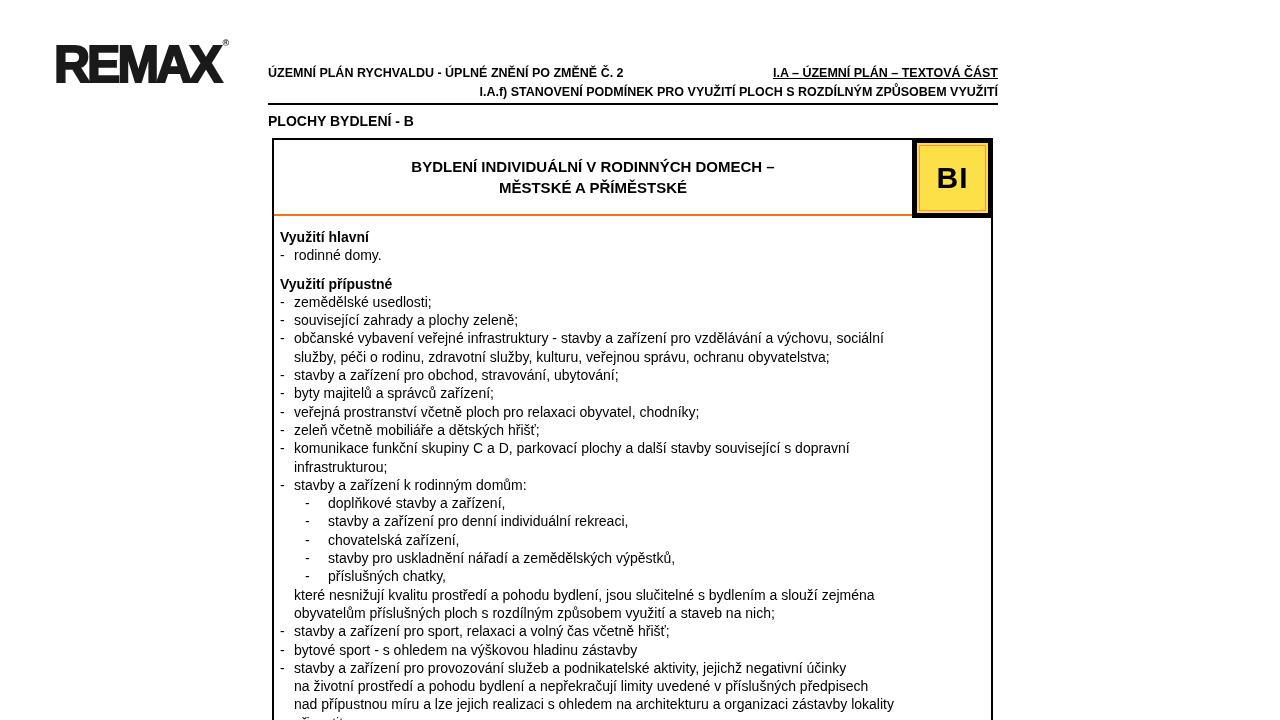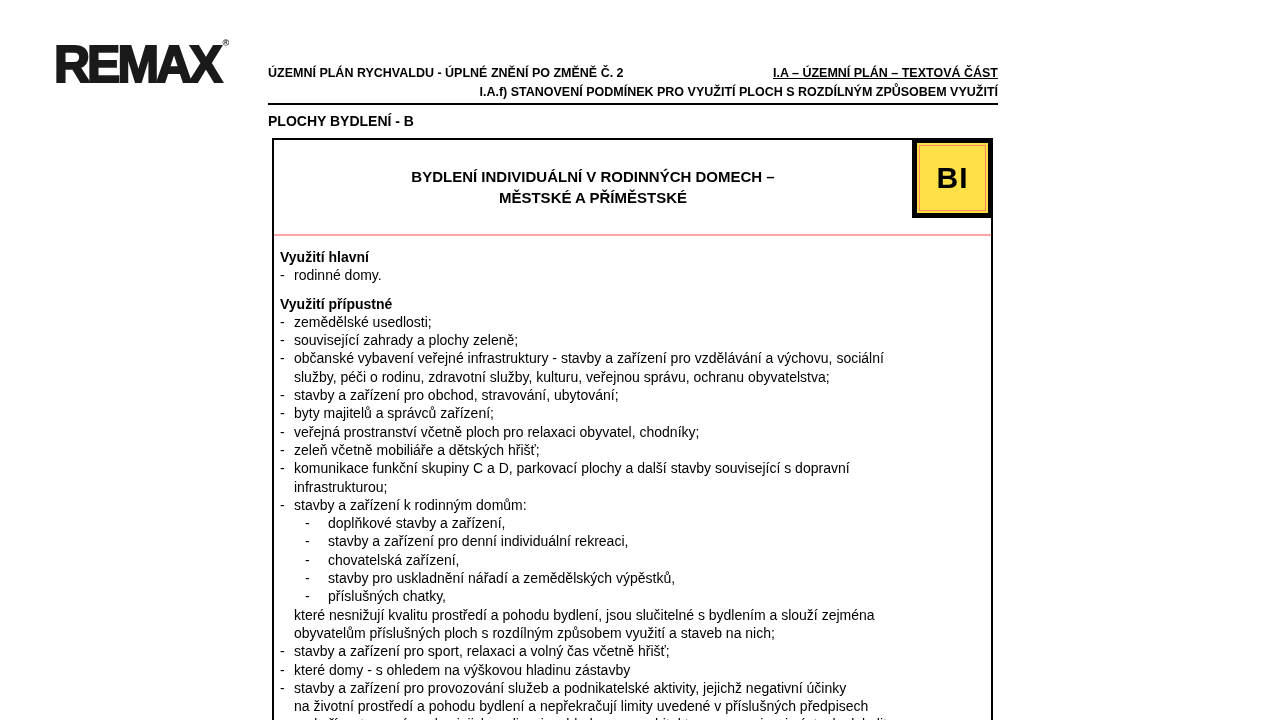--- a/index.html
+++ b/index.html
@@ -17,21 +17,21 @@
   .h-row1 { display:flex; justify-content:space-between; font-weight:bold; font-size:12.5px; }
   .h-row1 .h-right { text-decoration:underline;text-align:center; }
   .h-row2 { text-align:right; font-weight:bold; font-size:12.5px; margin-top:5px; }
   .h-rule { border:none; border-top:2px solid #000; margin-top:4px; }
 
   .page-title { text-align:left; font-weight:bold; font-size:14px; margin:8px 0 9px 0; }
 
   .doc-table { margin-left:4px; width:721px; height:587px; border:2px solid #000;
     border-bottom:none; overflow:hidden; }
 
-  .t-head { display:flex; border-bottom:2px solid #fca5a5; height:96px; }
+  .t-head { display:flex; border-bottom:2px solid #f97316; height:76px; }
   .t-head-title { flex:1; display:flex; flex-direction:column; justify-content:center;
     align-items:center; font-weight:bold; font-size:15px; line-height:21px; text-align:center; }
   .code-cell { width:79px; position:relative; }
   .code-box { position:absolute; top:-2px; right:-2px; width:81px; height:80px;
     border:5px solid #000; display:flex; align-items:center; justify-content:center; }
   .code-box::after { content:""; position:absolute; inset:2px; border:1.5px solid #ff8a60; pointer-events:none; }
   .code-label { font-size:30px; font-weight:bold; letter-spacing:1px; }
 
   .t-body { padding:12px 6px 0 6px; font-size:14px; line-height:18.3px; }
   .section + .section { margin-top:10px; }
@@ -149,21 +149,21 @@
         </div>
         <div class="cont">které nesnižují kvalitu prostředí a pohodu bydlení, jsou slučitelné s bydlením a slouží zejména
 obyvatelům příslušných ploch s rozdílným způsobem využití a staveb na nich;</div>
 
         <div class="li">
           <span class="dash">-</span>
           <span class="li-text">stavby a zařízení pro sport, relaxaci a volný čas včetně hřišť;</span>
         </div>
         <div class="li">
           <span class="dash">-</span>
-          <span class="li-text">které domy - s ohledem na výškovou hladinu zástavby</span>
+          <span class="li-text">bytové sport - s ohledem na výškovou hladinu zástavby</span>
         </div>
         <div class="li">
           <span class="dash">-</span>
           <span class="li-text">stavby a zařízení pro provozování služeb a podnikatelské aktivity, jejichž negativní účinky
 na životní prostředí a pohodu bydlení a nepřekračují limity uvedené v příslušných předpisech
 nad přípustnou míru a lze jejich realizaci s ohledem na architekturu a organizaci zástavby lokality
 připustit;</span>
         </div>
 
       </div>

